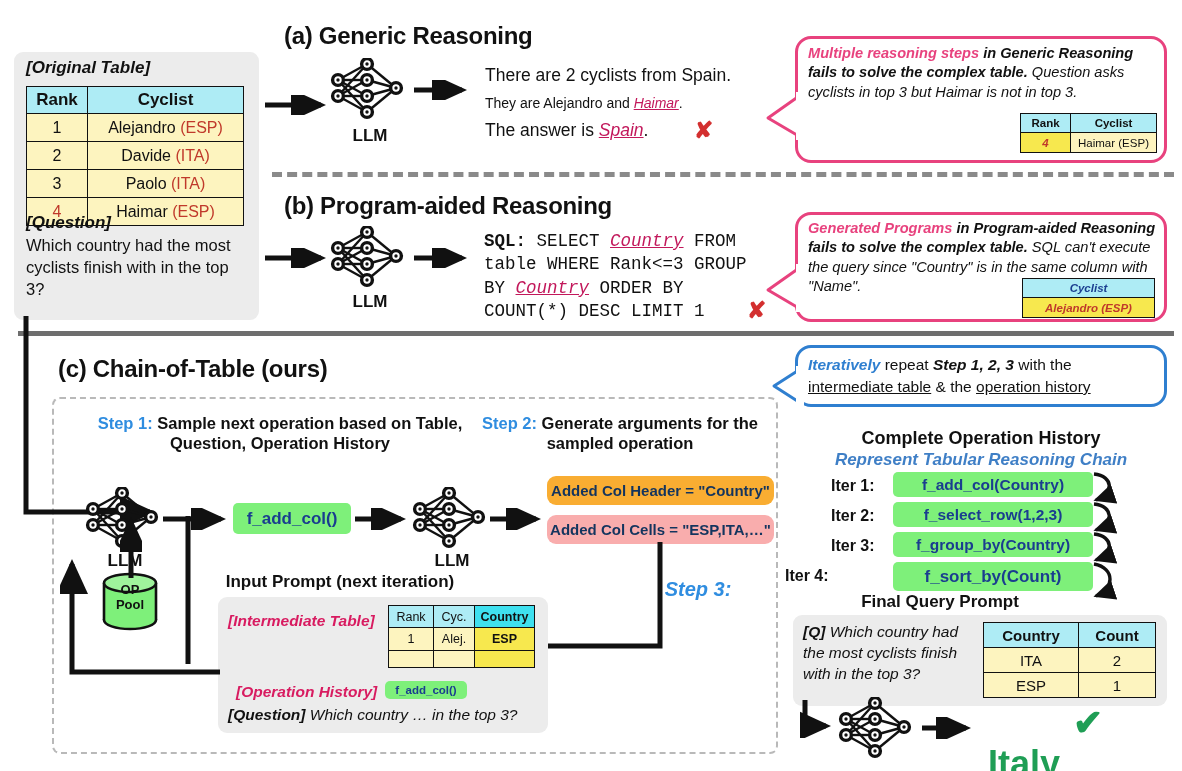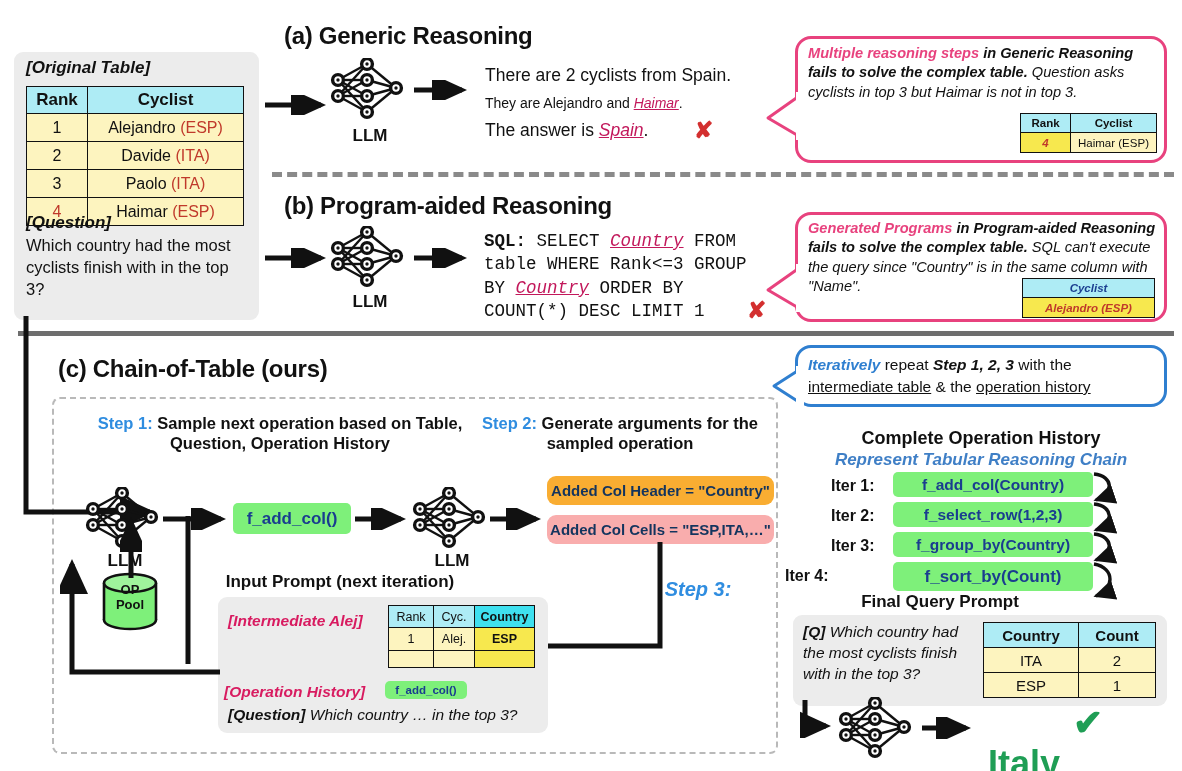--- a/index.html
+++ b/index.html
@@ -292,42 +292,42 @@
   <path d="M226,0 L226,104 L18,104" stroke="#111" stroke-width="5" fill="none" marker-end="url(#ahs)"></path>
 </svg>
 
 <div class="abs" style="left:622px;top:578px;width:152px;text-align:center;">
   <span class="step-blue" style="font-weight:bold;font-style:italic;font-size:20px;">Step 3:</span>
 </div>
 
 <div class="abs" style="left:210px;top:572px;width:260px;text-align:center;font-weight:bold;font-size:17px;">Input Prompt (next iteration)</div>
 <div class="abs grey-panel" style="left:218px;top:597px;width:330px;height:136px;"></div>
 
-<div class="abs redlbl" style="left:228px;top:612px;">[Intermediate Alej]</div>
+<div class="abs redlbl" style="left:228px;top:612px;">[Intermediate Table]</div>
 <table class="tbl abs" style="left:388px;top:605px;width:147px;">
   <tbody>
       <tr>
     <th class="hdr" style="width:42px;height:19px;font-size:12.5px;font-weight:normal;">Rank</th>
     <th class="hdr" style="width:38px;height:19px;font-size:12.5px;font-weight:normal;">Cyc.</th>
     <th class="hdr" style="height:19px;font-size:12.5px;background:#3fe0ef;">Country</th>
   </tr>
   <tr>
     <td class="yel" style="height:20px;font-size:12.5px;">1</td>
     <td class="yel" style="height:20px;font-size:12.5px;">Alej.</td>
     <td class="yel-strong" style="height:20px;font-size:12.5px;font-weight:bold;">ESP</td>
   </tr>
   <tr>
     <td class="yel" style="height:14px;"></td>
     <td class="yel" style="height:14px;"></td>
     <td class="yel-strong" style="height:14px;"></td>
   </tr>
 </tbody>
   </table>
 
-<div class="abs redlbl" style="left:224px;top:683px;">[Operation History]</div>
+<div class="abs redlbl" style="left:236px;top:683px;">[Operation History]</div>
 <div class="abs chip" style="left:385px;top:681px;width:82px;height:18px;font-size:11.5px;">f_add_col()</div>
 
 <div class="abs" style="left:228px;top:706px;font-size:15.5px;font-style:italic;"><b>[Question]</b> <span>Which country … in the top 3?</span></div>
 
 <svg class="abs" style="left:60px;top:556px;" width="170" height="122">
   <path d="M160,116 L12,116 L12,8" stroke="#111" stroke-width="5" fill="none" marker-end="url(#ahs)"></path>
 </svg>
 
 <div class="abs callout-blue" style="left:795px;top:345px;width:372px;height:62px;"></div>
 <svg class="abs" style="left:766px;top:366px;" width="38" height="42">

